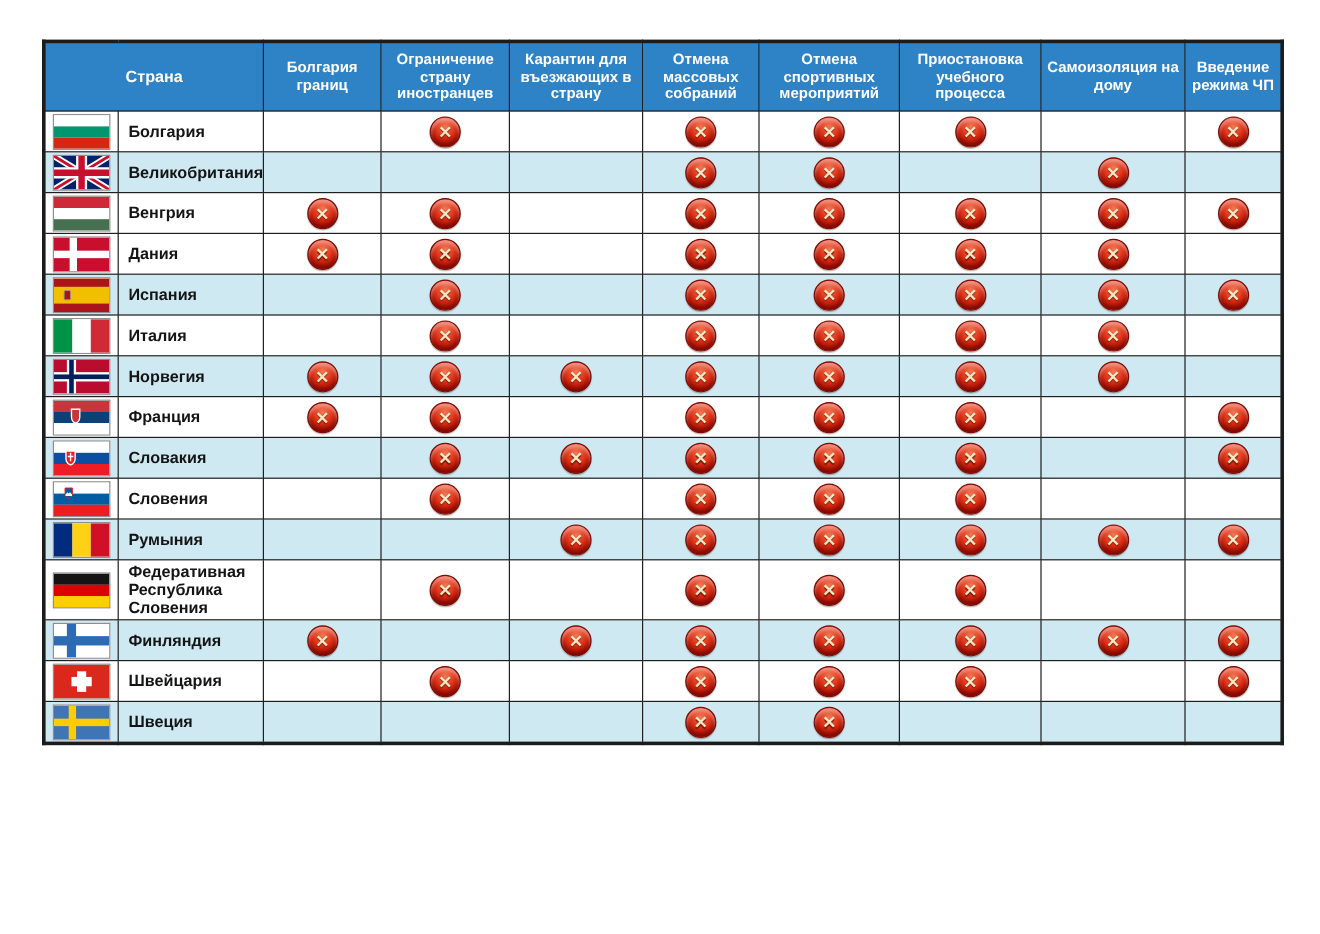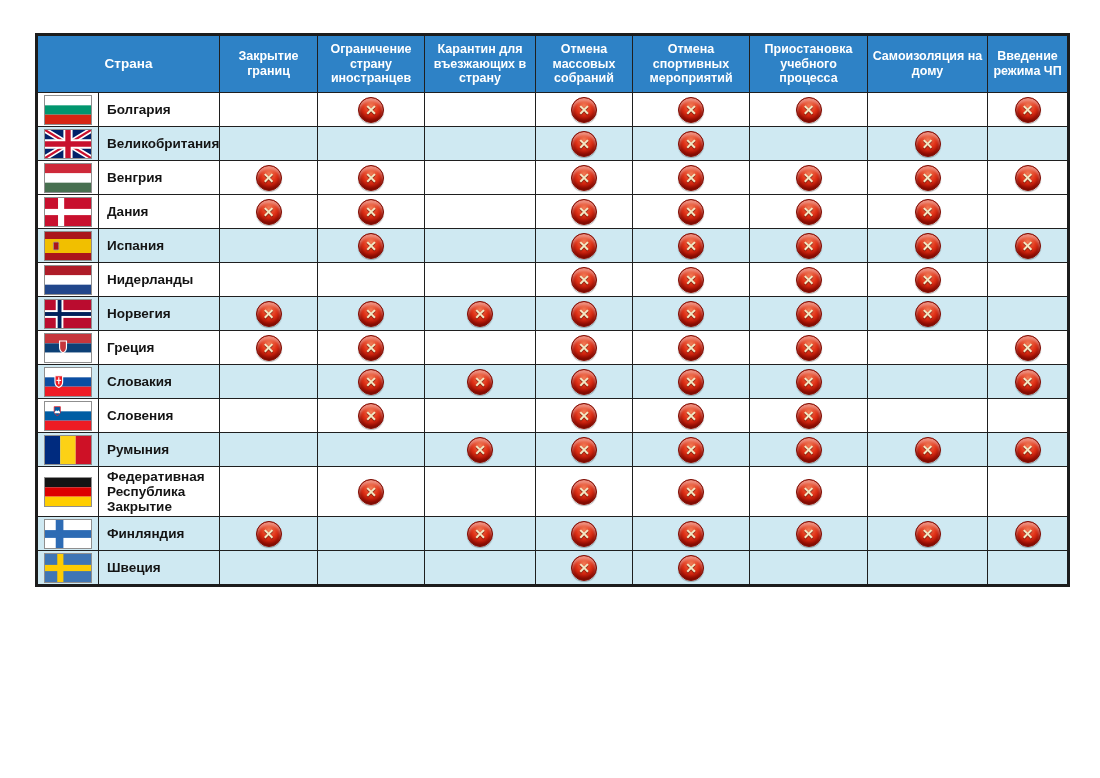--- a/index.html
+++ b/index.html
@@ -82,21 +82,21 @@
       <col style="width:111px">
       <col style="width:97px">
       <col style="width:117px">
       <col style="width:118px">
       <col style="width:120px">
       <col style="width:81px">
     </colgroup>
     <thead>
       <tr>
         <th colspan="2" class="country-head">Страна</th>
-        <th>Закрытие границ</th>
+        <th>Болгария границ</th>
         <th>Ограничение страну иностранцев</th>
         <th>Карантин для въезжающих в страну</th>
         <th>Отмена массовых собраний</th>
         <th>Отмена спортивных мероприятий</th>
         <th>Приостановка учебного процесса</th>
         <th>Самоизоляция на дому</th>
         <th>Введение режима ЧП</th>
       </tr>
     </thead>
     <tbody>
@@ -178,27 +178,27 @@
           <td class="markc"><span class="mark">✕</span></td>
           <td class="markc"></td>
           <td class="markc"><span class="mark">✕</span></td>
           <td class="markc"><span class="mark">✕</span></td>
           <td class="markc"><span class="mark">✕</span></td>
           <td class="markc"><span class="mark">✕</span></td>
           <td class="markc"><span class="mark">✕</span></td>
         </tr>
         <tr>
           <td class="flagc"><span class="flag"><svg viewBox="0 0 60 36" width="46" height="28" preserveAspectRatio="none" xmlns="http://www.w3.org/2000/svg">
-                <rect width="60" height="12" fill="#ae1c28"></rect>
-                <rect y="12" width="60" height="12" fill="#ffffff"></rect>
-                <rect y="24" width="60" height="12" fill="#21468b"></rect>
-              </svg></span></td>
-          <td class="namec">Нидерланды</td>
-          <td class="markc"></td>
-          <td class="markc"></td>
+                <rect width="20" height="36" fill="#009246"></rect>
+                <rect x="20" width="20" height="36" fill="#ffffff"></rect>
+                <rect x="40" width="20" height="36" fill="#ce2b37"></rect>
+              </svg></span></td>
+          <td class="namec">Италия</td>
+          <td class="markc"></td>
+          <td class="markc"><span class="mark">✕</span></td>
           <td class="markc"></td>
           <td class="markc"><span class="mark">✕</span></td>
           <td class="markc"><span class="mark">✕</span></td>
           <td class="markc"><span class="mark">✕</span></td>
           <td class="markc"><span class="mark">✕</span></td>
           <td class="markc"></td>
         </tr>
         <tr class="alt">
           <td class="flagc"><span class="flag"><svg viewBox="0 0 60 36" width="46" height="28" preserveAspectRatio="none" xmlns="http://www.w3.org/2000/svg">
                 <rect width="60" height="36" fill="#ba0c2f"></rect>
@@ -217,21 +217,21 @@
           <td class="markc"><span class="mark">✕</span></td>
           <td class="markc"></td>
         </tr>
         <tr>
           <td class="flagc"><span class="flag"><svg viewBox="0 0 60 36" width="46" height="28" preserveAspectRatio="none" xmlns="http://www.w3.org/2000/svg">
                 <rect width="60" height="12" fill="#c6363c"></rect>
                 <rect y="12" width="60" height="12" fill="#0c4076"></rect>
                 <rect y="24" width="60" height="12" fill="#ffffff"></rect>
                 <path d="M19 9h9v8c0 4-2 6-4.5 7-2.5-1-4.5-3-4.5-7z" fill="#c6363c" stroke="#ffffff" stroke-width="1.5"></path>
               </svg></span></td>
-          <td class="namec">Греция</td>
+          <td class="namec">Франция</td>
           <td class="markc"><span class="mark">✕</span></td>
           <td class="markc"><span class="mark">✕</span></td>
           <td class="markc"></td>
           <td class="markc"><span class="mark">✕</span></td>
           <td class="markc"><span class="mark">✕</span></td>
           <td class="markc"><span class="mark">✕</span></td>
           <td class="markc"></td>
           <td class="markc"><span class="mark">✕</span></td>
         </tr>
         <tr class="alt">
@@ -285,21 +285,21 @@
           <td class="markc"><span class="mark">✕</span></td>
           <td class="markc"><span class="mark">✕</span></td>
           <td class="markc"><span class="mark">✕</span></td>
         </tr>
         <tr>
           <td class="flagc"><span class="flag"><svg viewBox="0 0 60 36" width="46" height="28" preserveAspectRatio="none" xmlns="http://www.w3.org/2000/svg">
                 <rect width="60" height="12" fill="#141414"></rect>
                 <rect y="12" width="60" height="12" fill="#dd0000"></rect>
                 <rect y="24" width="60" height="12" fill="#ffce00"></rect>
               </svg></span></td>
-          <td class="namec">Федеративная Республика Закрытие</td>
+          <td class="namec">Федеративная Республика Словения</td>
           <td class="markc"></td>
           <td class="markc"><span class="mark">✕</span></td>
           <td class="markc"></td>
           <td class="markc"><span class="mark">✕</span></td>
           <td class="markc"><span class="mark">✕</span></td>
           <td class="markc"><span class="mark">✕</span></td>
           <td class="markc"></td>
           <td class="markc"></td>
         </tr>
         <tr class="alt">
@@ -309,20 +309,36 @@
                 <rect y="13" width="60" height="10" fill="#2d6bb4"></rect>
               </svg></span></td>
           <td class="namec">Финляндия</td>
           <td class="markc"><span class="mark">✕</span></td>
           <td class="markc"></td>
           <td class="markc"><span class="mark">✕</span></td>
           <td class="markc"><span class="mark">✕</span></td>
           <td class="markc"><span class="mark">✕</span></td>
           <td class="markc"><span class="mark">✕</span></td>
           <td class="markc"><span class="mark">✕</span></td>
+          <td class="markc"><span class="mark">✕</span></td>
+        </tr>
+        <tr>
+          <td class="flagc"><span class="flag"><svg viewBox="0 0 60 36" width="46" height="28" preserveAspectRatio="none" xmlns="http://www.w3.org/2000/svg">
+                <rect width="60" height="36" fill="#da291c"></rect>
+                <rect x="25" y="7" width="10" height="22" fill="#ffffff"></rect>
+                <rect x="19" y="13" width="22" height="10" fill="#ffffff"></rect>
+              </svg></span></td>
+          <td class="namec">Швейцария</td>
+          <td class="markc"></td>
+          <td class="markc"><span class="mark">✕</span></td>
+          <td class="markc"></td>
+          <td class="markc"><span class="mark">✕</span></td>
+          <td class="markc"><span class="mark">✕</span></td>
+          <td class="markc"><span class="mark">✕</span></td>
+          <td class="markc"></td>
           <td class="markc"><span class="mark">✕</span></td>
         </tr>
         <tr class="alt">
           <td class="flagc"><span class="flag"><svg viewBox="0 0 60 36" width="46" height="28" preserveAspectRatio="none" xmlns="http://www.w3.org/2000/svg">
                 <rect width="60" height="36" fill="#3f75b4"></rect>
                 <rect x="16" width="8" height="36" fill="#fecc02"></rect>
                 <rect y="14" width="60" height="8" fill="#fecc02"></rect>
               </svg></span></td>
           <td class="namec">Швеция</td>
           <td class="markc"></td>

